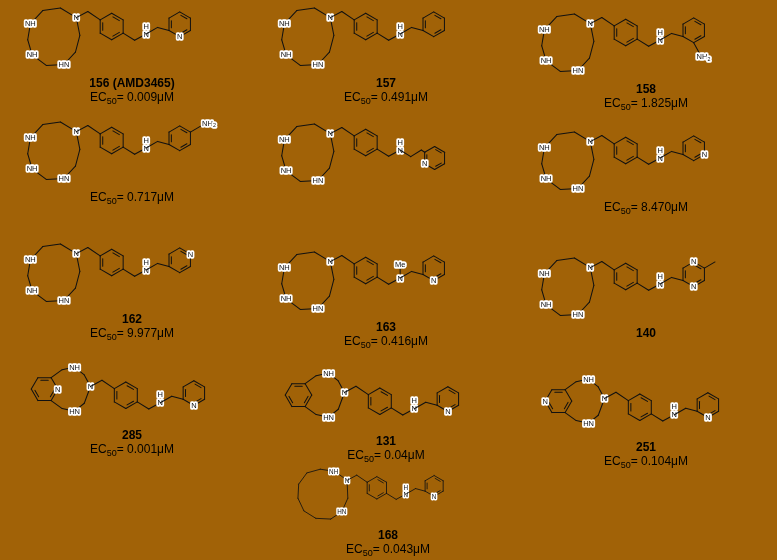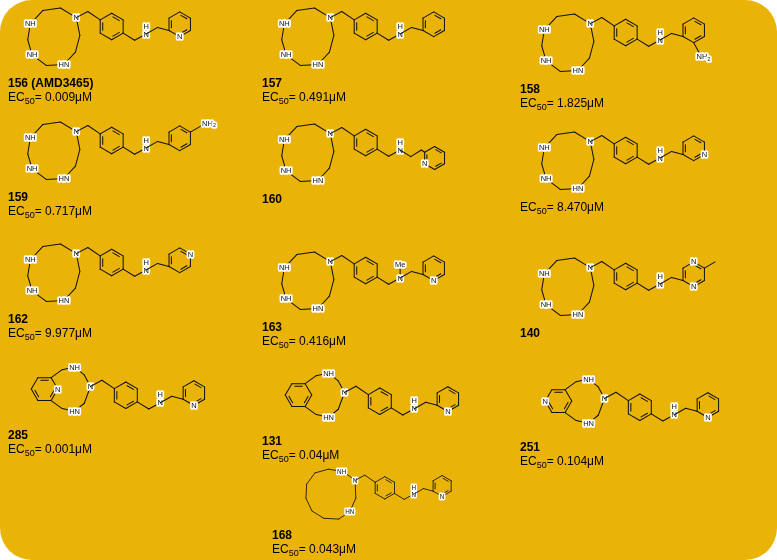--- a/index.html
+++ b/index.html
@@ -1,35 +1,35 @@
 <!DOCTYPE html>
 <html><head>
 <meta charset="utf-8">
 <style>
   html,body{margin:0;padding:0;background:#ffffff;}
-  .page{position:relative;width:777px;height:560px;background:#eab308;overflow:hidden;
-        font-family:"Liberation Sans",sans-serif;color:#000;border-radius:32px;}
+  .page{position:relative;width:777px;height:560px;background:#a16207;overflow:hidden;
+        font-family:"Liberation Sans",sans-serif;color:#000;}
   .compound{position:absolute;width:248px;}
   .compound svg{display:block;width:100%;height:76px;}
   .c168 svg{height:64px;}
-  .cap{line-height:1.2;margin-top:0;}
+  .cap{text-align:center;line-height:1.2;margin-top:0;}
   .cnum{font-weight:bold;font-size:12px;}
   .ec{font-size:12px;}
   .ec sub{font-size:9px;}
   
   .bd{stroke:#111;stroke-width:1.15;stroke-linecap:round;fill:none;}
   .atom{font-family:"Liberation Sans",sans-serif;font-size:8.5px;font-weight:400;fill:#111;
         text-anchor:middle;dominant-baseline:central;
         paint-order:stroke;stroke:#fff;stroke-width:4px;stroke-linejoin:round;}
   
   .c156{left:8px;top:0px;}   .c157{left:262px;top:0px;}   .c158{left:520px;top:6px;width:252px;}
   .c159{left:8px;top:114px;} .c160{left:262px;top:116px;} .c161{left:520px;top:124px;width:252px;}
   .c162{left:8px;top:236px;} .c163{left:262px;top:244px;} .c164{left:520px;top:250px;width:252px;}
   .c165{left:8px;top:352px;} .c166{left:262px;top:358px;} .c167{left:520px;top:364px;width:252px;}
-  .c168{left:272px;top:464px;}
+  .c168{left:264px;top:464px;}
 </style>
 </head>
 <body>
 
 <div class="page">
 
   <div class="compound c156">
     <svg viewBox="0 0 250 86">
         <line x1="62" y1="20" x2="44" y2="9" class="bd"></line>
         <line x1="44" y1="9" x2="24" y2="12" class="bd"></line>
@@ -218,21 +218,20 @@
         <line x1="166.87564434701787" y1="34.5" x2="166.87564434701787" y2="20.5" class="bd"></line>
         <line x1="166.87564434701787" y1="20.5" x2="179" y2="13.5" class="bd"></line>
         <line x1="180.32397963730565" y1="17.3444" x2="187.1330177720204" y2="21.275599999999997" class="bd"></line>
         <line x1="187.1330177720204" y1="33.7244" x2="180.32397963730565" y2="37.6556" class="bd"></line>
         <line x1="169.54300259067395" y1="31.4312" x2="169.54300259067395" y2="23.5688" class="bd"></line>
         <line x1="154" y1="31" x2="166.87564434701787" y2="34.5" class="bd"></line>
         <line x1="191.12435565298213" y1="20.5" x2="203.12435565298213" y2="13.5" class="bd"></line>
         <text x="212.12435565298213" y="10.5" class="atom">NH<tspan dy="2.5" font-size="6">2</tspan></text>
       </svg>
     <div class="cap">
-      <div class="cnum">159</div>
       <div class="ec"><span>EC</span><sub>50</sub><span>= 0.717μM</span></div>
     </div>
   </div>
 
   <div class="compound c160">
     <svg viewBox="0 0 250 86">
         <line x1="62" y1="20" x2="44" y2="9" class="bd"></line>
         <line x1="44" y1="9" x2="24" y2="12" class="bd"></line>
         <line x1="24" y1="12" x2="10" y2="27" class="bd"></line>
         <line x1="10" y1="27" x2="7" y2="45" class="bd"></line>
@@ -269,21 +268,20 @@
         <line x1="180" y1="60.5" x2="168.7416697508023" y2="54" class="bd"></line>
         <line x1="168.7416697508023" y1="54" x2="168.7416697508023" y2="41" class="bd"></line>
         <line x1="168.7416697508023" y1="41" x2="180" y2="34.5" class="bd"></line>
         <line x1="181.22940966321238" y1="38.0698" x2="187.55208793116185" y2="41.7202" class="bd"></line>
         <line x1="187.55208793116185" y1="53.2798" x2="181.22940966321238" y2="56.9302" class="bd"></line>
         <line x1="171.21850240562577" y1="51.1504" x2="171.21850240562577" y2="43.8496" class="bd"></line>
         <line x1="165" y1="38.5" x2="168.7416697508023" y2="41" class="bd"></line>
         <text x="168.7416697508023" y="54" class="atom">N</text>
       </svg>
     <div class="cap">
-      <div class="cnum">160</div>
     </div>
   </div>
 
   <div class="compound c161">
     <svg viewBox="0 0 250 86">
         <line x1="62" y1="20" x2="44" y2="9" class="bd"></line>
         <line x1="44" y1="9" x2="24" y2="12" class="bd"></line>
         <line x1="24" y1="12" x2="10" y2="27" class="bd"></line>
         <line x1="10" y1="27" x2="7" y2="45" class="bd"></line>
         <line x1="7" y1="45" x2="12" y2="62" class="bd"></line>

